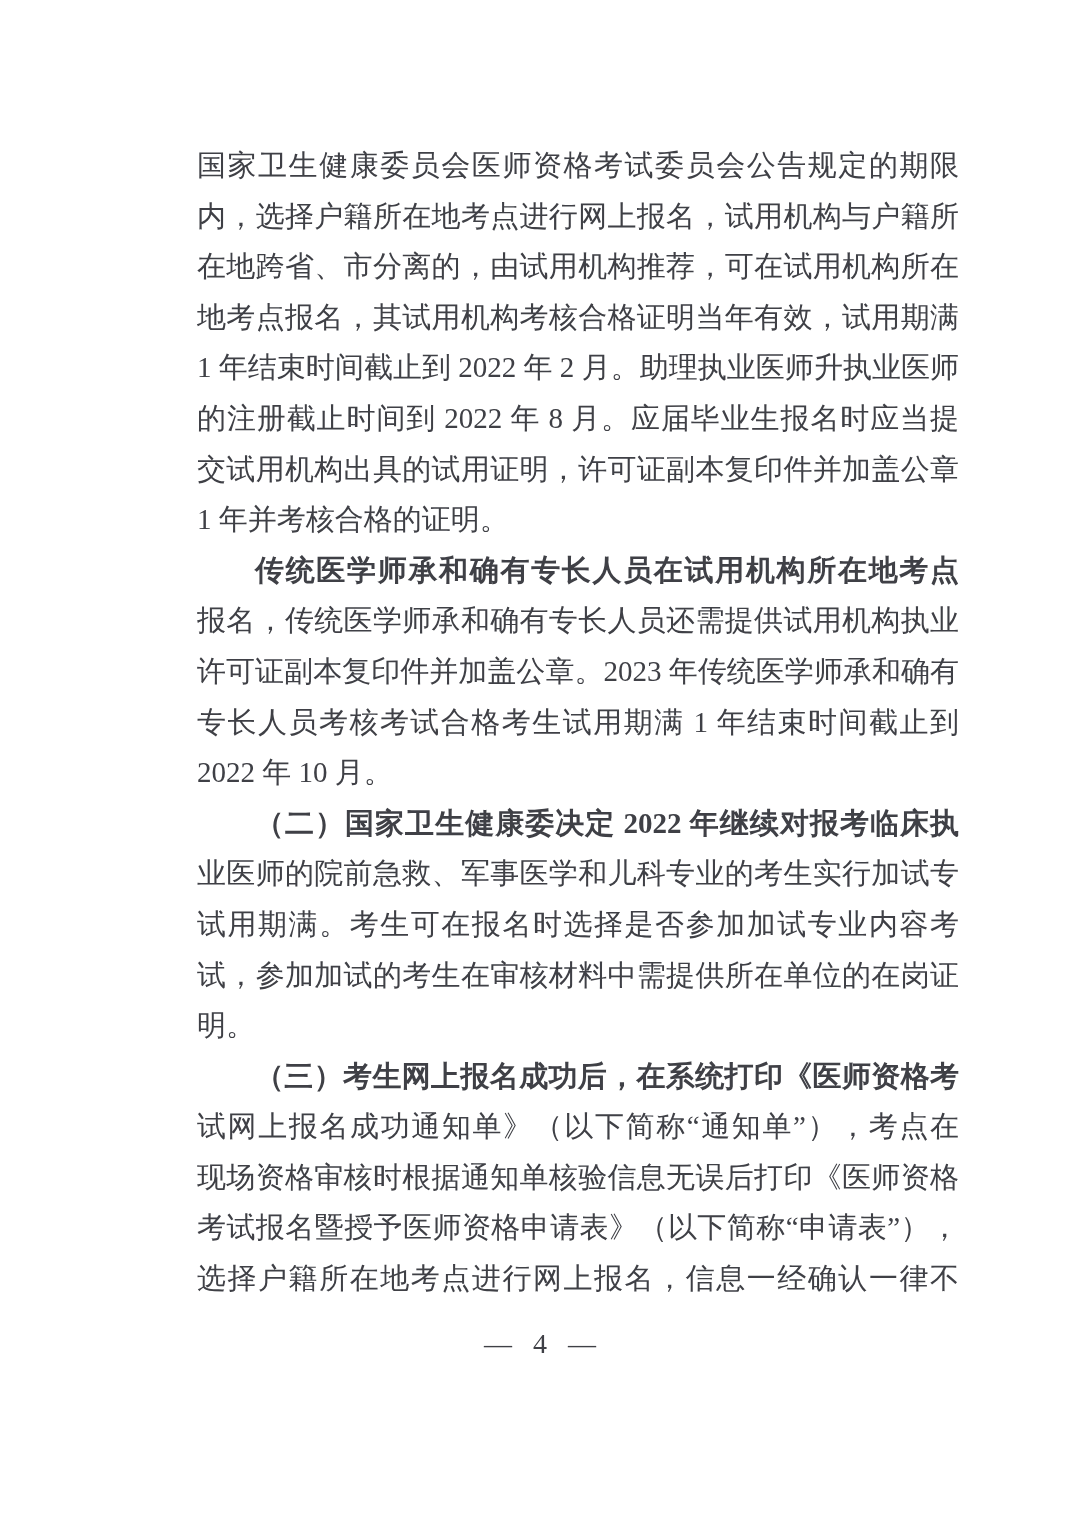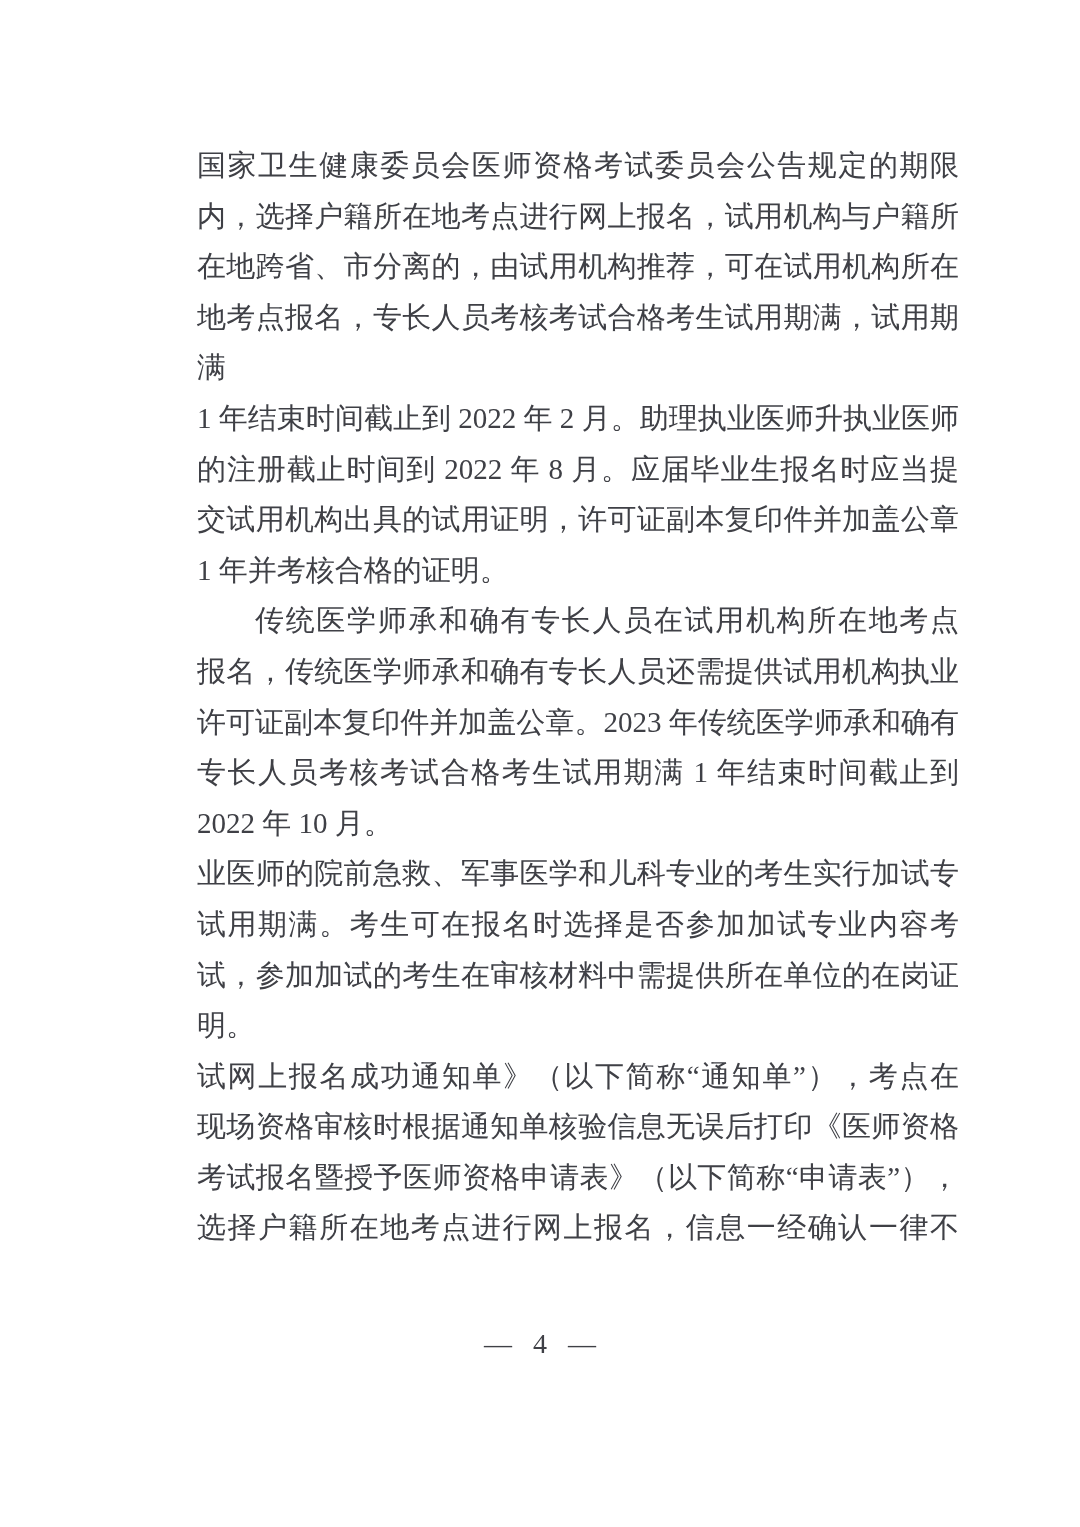--- a/index.html
+++ b/index.html
@@ -37,20 +37,21 @@
     text-align: justify;
     text-align-last: justify;
     min-height: 50.6px;
   }
   .line.short {
     text-align: center;
     text-align-last: left;
   }
   .line.indent {
     text-indent: 58px;
+    font-weight: bold;
   }
   .footer {
     position: absolute;
     left: 0;
     top: 1326px;
     width: 1080px;
     text-align: center;
     font-size: 28px;
     line-height: 36px;
     color: #3f4046;
@@ -61,43 +62,45 @@
 <body>
 
 <div class="page">
 
   <div class="content">
 
     <div class="para">
       <div class="line">国家卫生健康委员会医师资格考试委员会公告规定的期限</div>
       <div class="line">内，选择户籍所在地考点进行网上报名，试用机构与户籍所</div>
       <div class="line">在地跨省、市分离的，由试用机构推荐，可在试用机构所在</div>
-      <div class="line">地考点报名，专长人员考核考试合格考生试用期满，试用期满</div>
+      <div class="line">地考点报名，其试用机构考核合格证明当年有效，试用期满</div>
       <div class="line">1 年结束时间截止到 2022 年 2 月。助理执业医师升执业医师</div>
       <div class="line">的注册截止时间到 2022 年 8 月。应届毕业生报名时应当提</div>
       <div class="line">交试用机构出具的试用证明，许可证副本复印件并加盖公章</div>
       <div class="line short">1 年并考核合格的证明。</div>
     </div>
 
     <div class="para">
       <div class="line indent">传统医学师承和确有专长人员在试用机构所在地考点</div>
       <div class="line">报名，传统医学师承和确有专长人员还需提供试用机构执业</div>
       <div class="line">许可证副本复印件并加盖公章。2023 年传统医学师承和确有</div>
       <div class="line">专长人员考核考试合格考生试用期满 1 年结束时间截止到</div>
       <div class="line short">2022 年 10 月。</div>
     </div>
 
     <div class="para">
+      <div class="line indent">（二）国家卫生健康委决定 2022 年继续对报考临床执</div>
       <div class="line">业医师的院前急救、军事医学和儿科专业的考生实行加试专</div>
       <div class="line">试用期满。考生可在报名时选择是否参加加试专业内容考</div>
       <div class="line">试，参加加试的考生在审核材料中需提供所在单位的在岗证</div>
       <div class="line short">明。</div>
     </div>
 
     <div class="para">
+      <div class="line indent">（三）考生网上报名成功后，在系统打印《医师资格考</div>
       <div class="line">试网上报名成功通知单》（以下简称“通知单”），考点在</div>
       <div class="line">现场资格审核时根据通知单核验信息无误后打印《医师资格</div>
       <div class="line">考试报名暨授予医师资格申请表》（以下简称“申请表”），</div>
       <div class="line">选择户籍所在地考点进行网上报名，信息一经确认一律不</div>
     </div>
 
   </div>
 
   <div class="footer">— 4 —</div>
 

